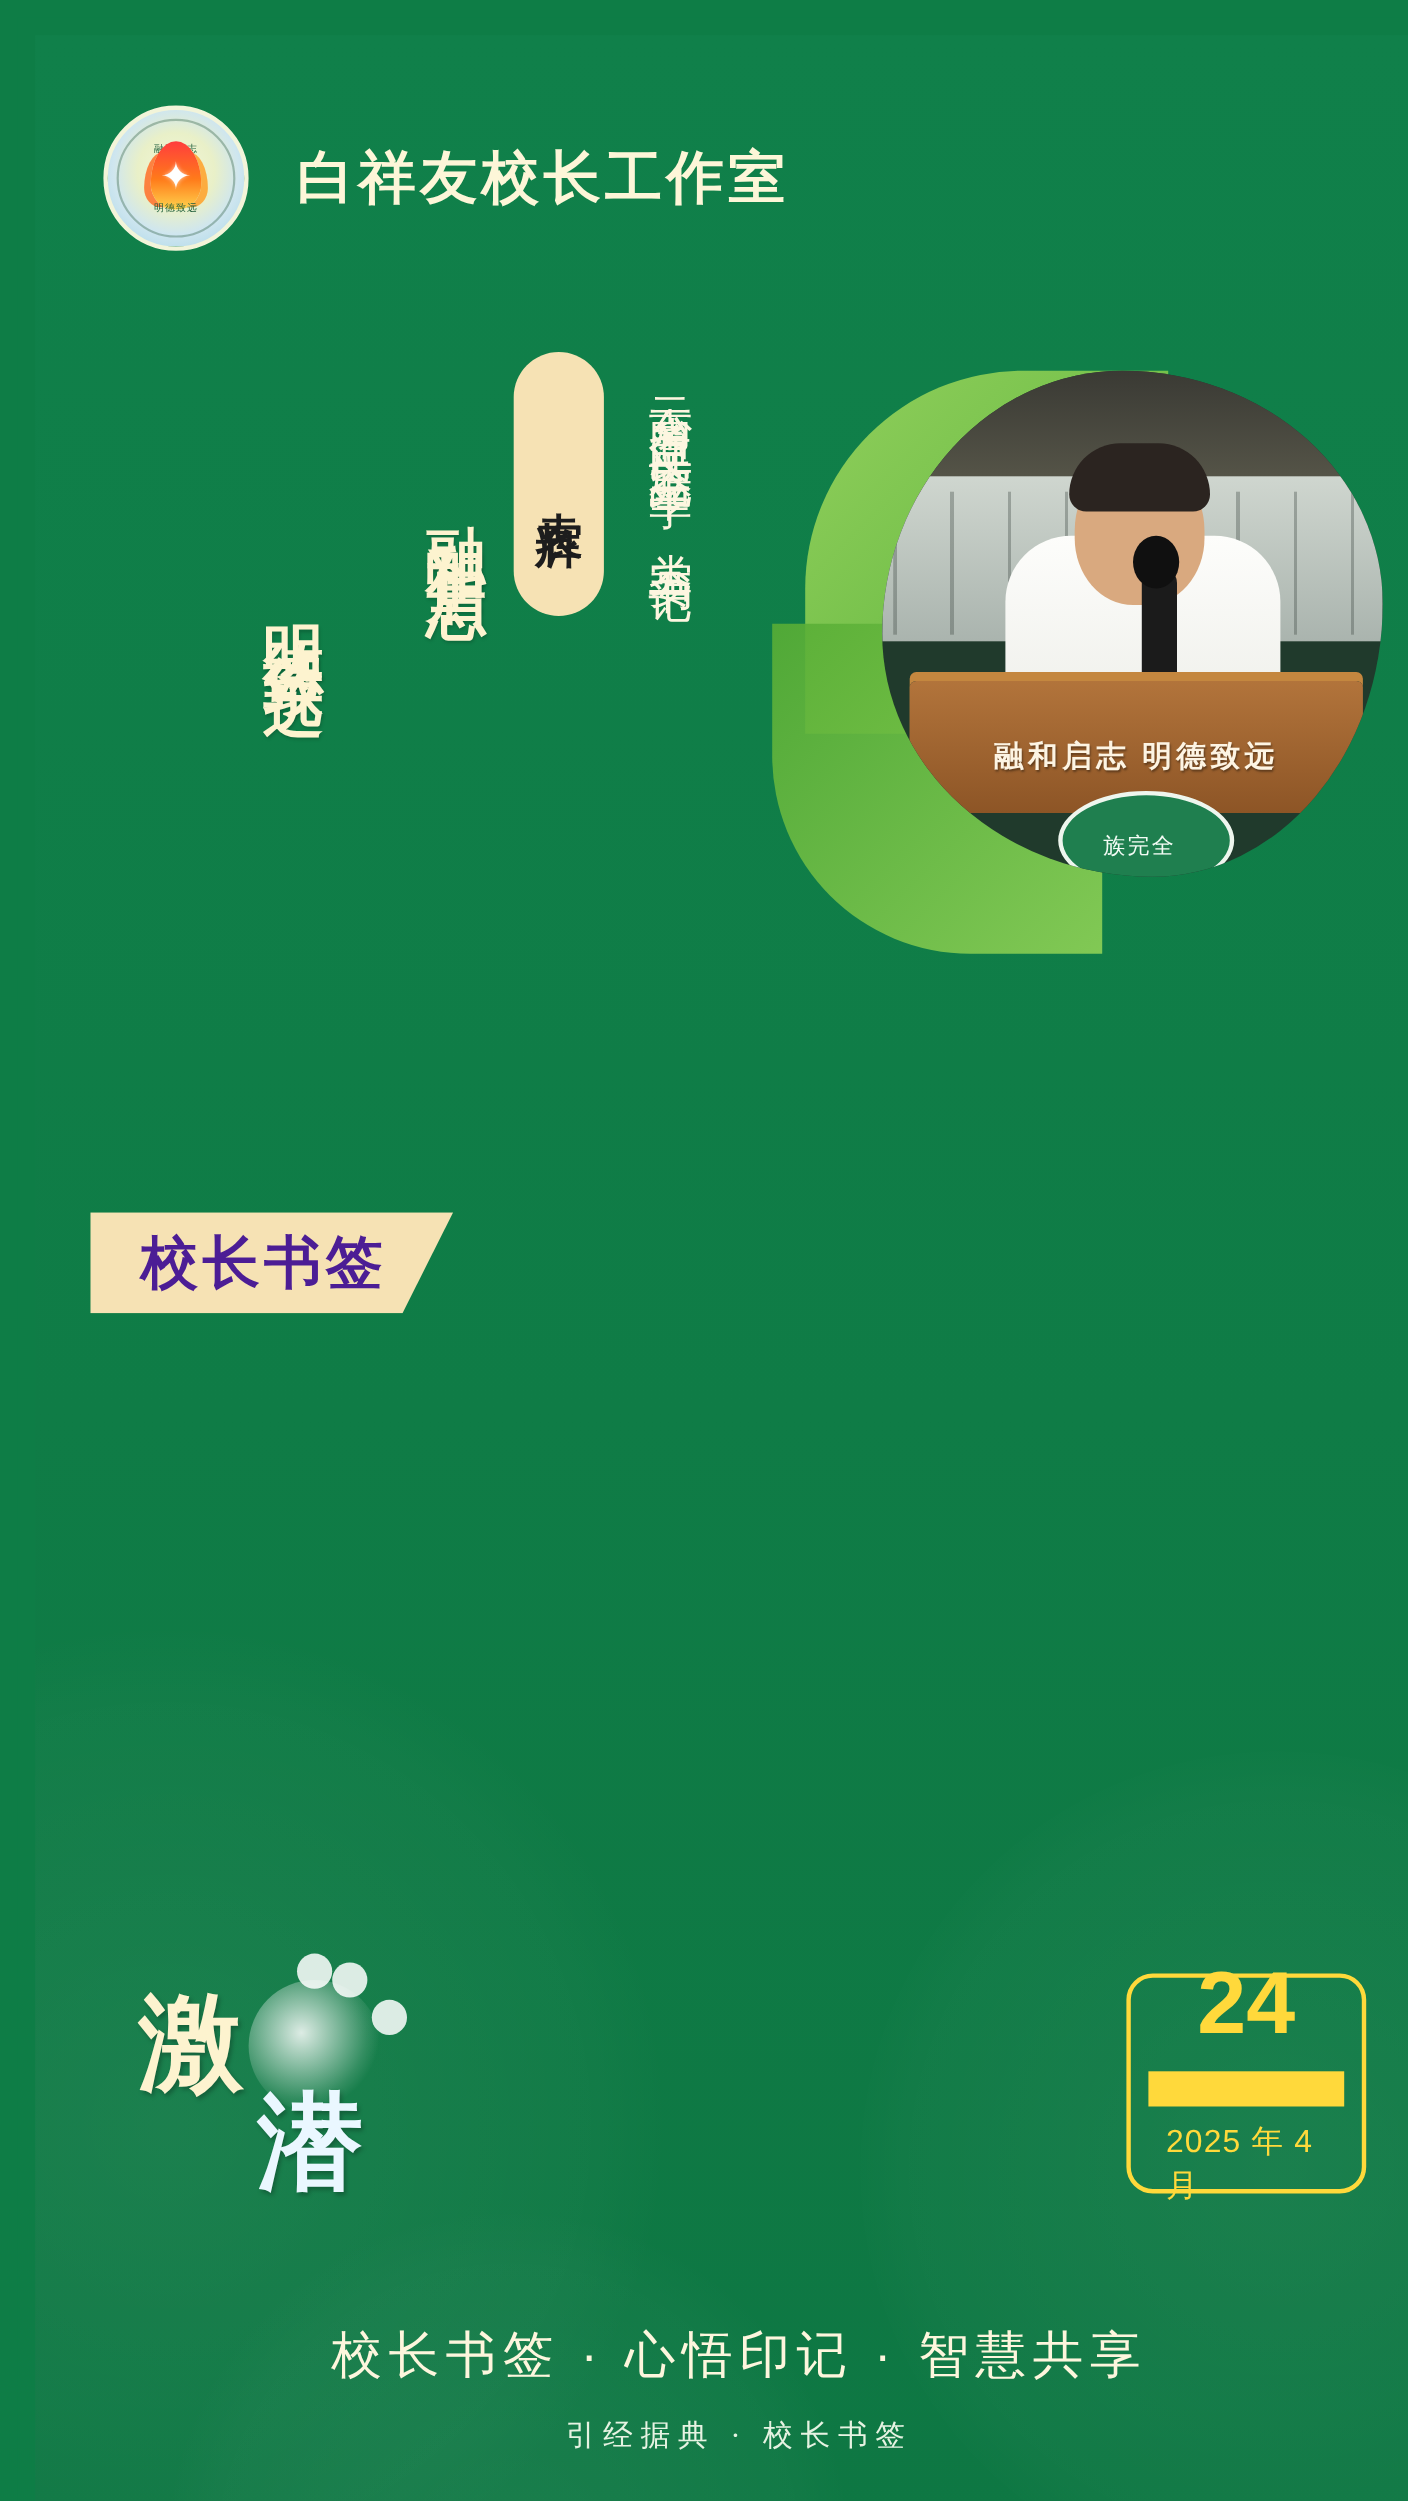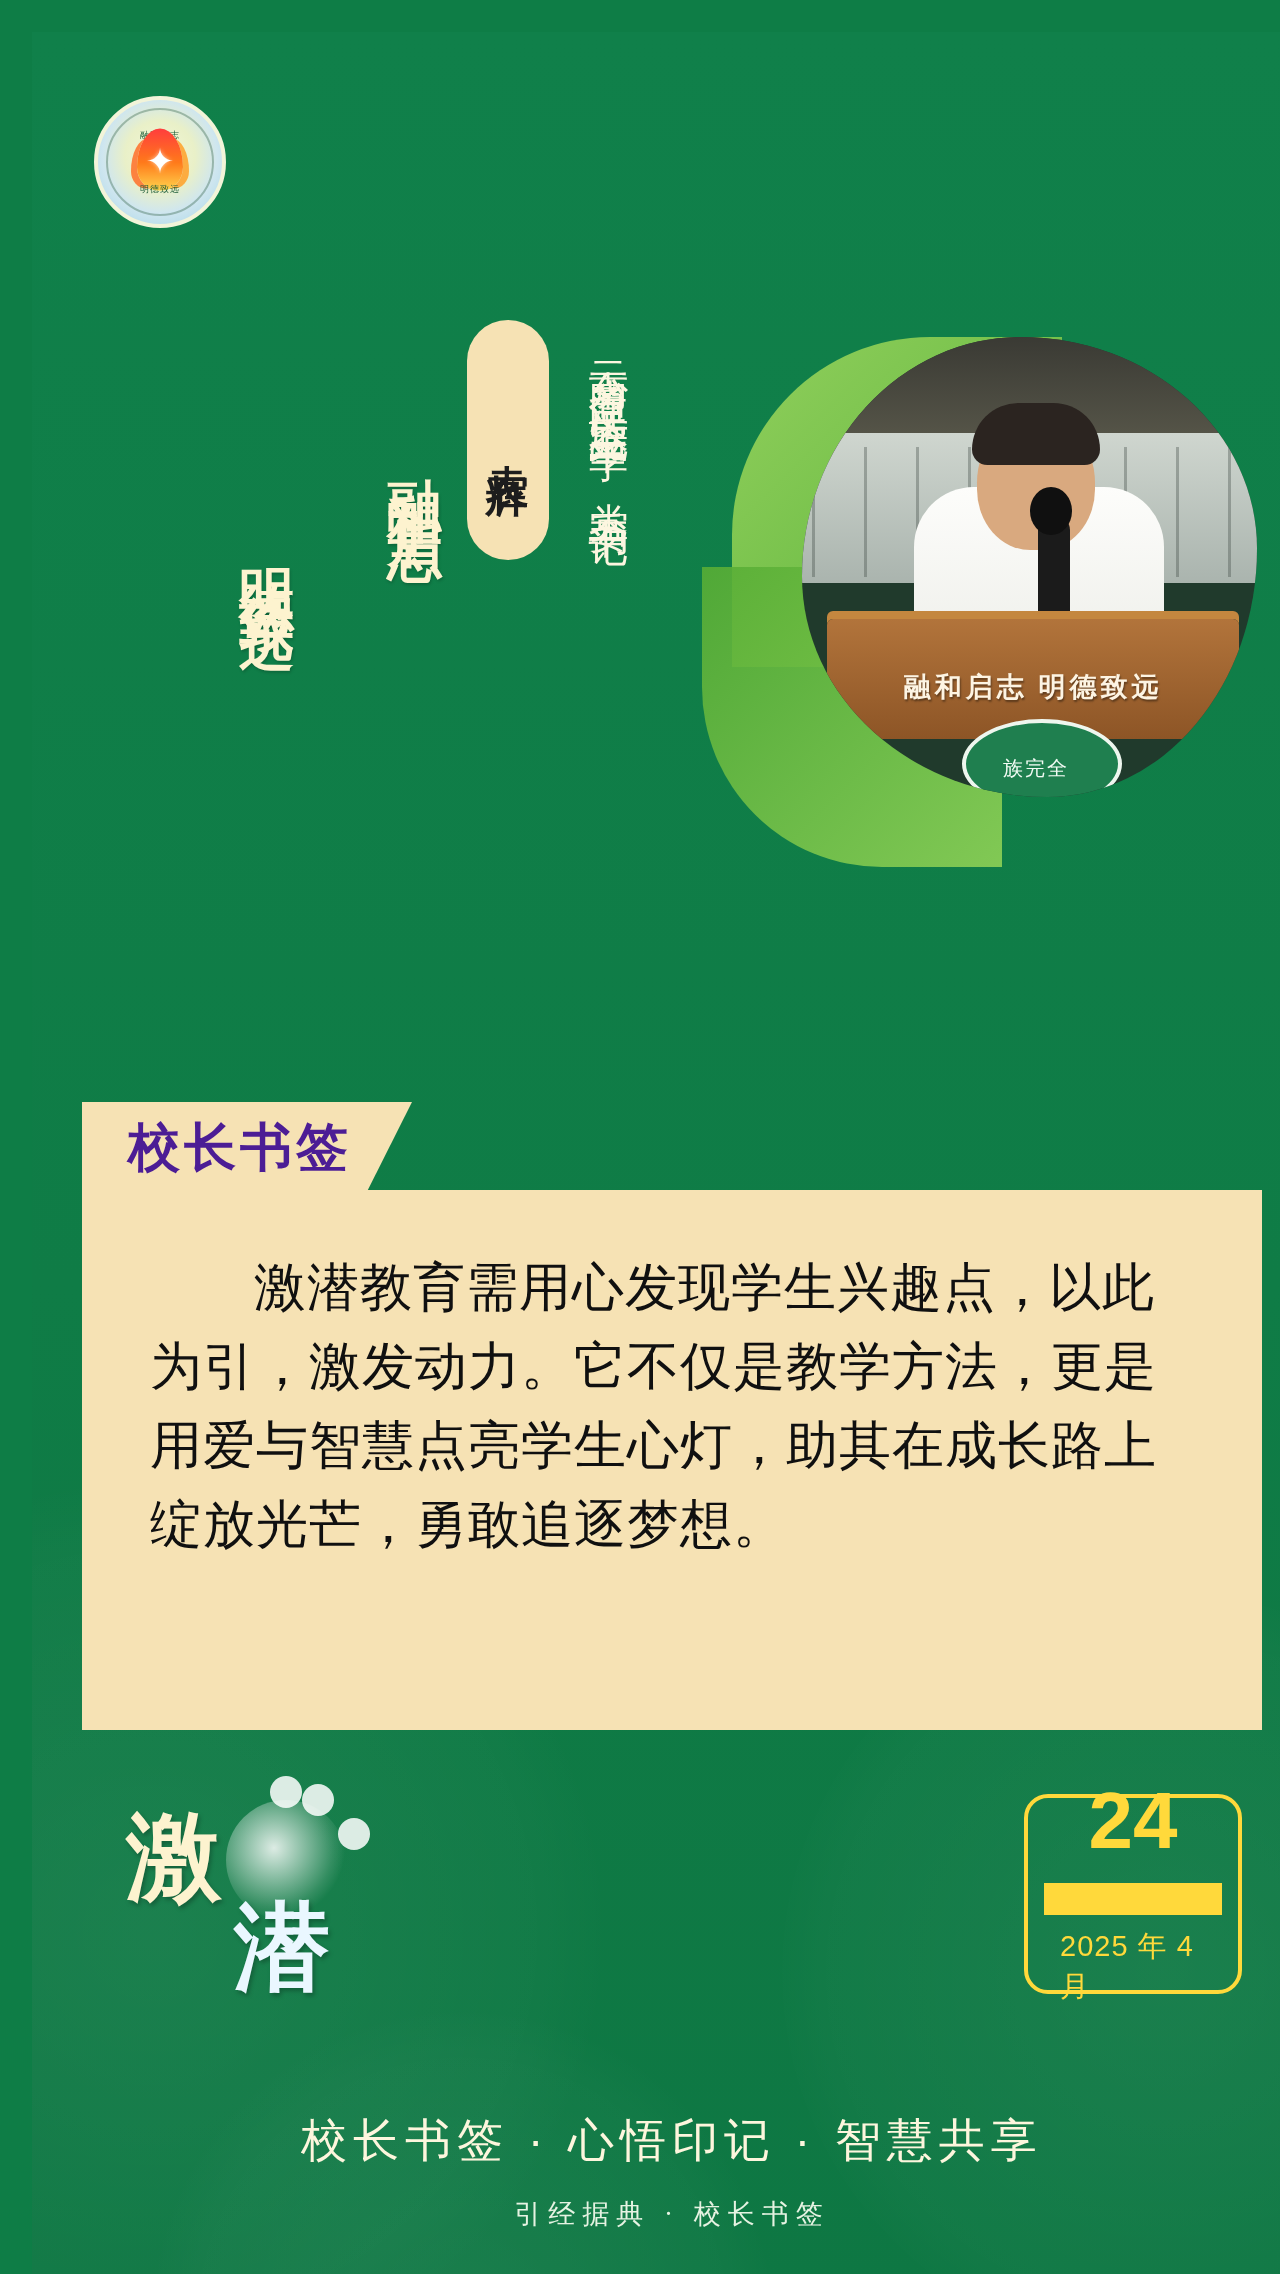--- a/index.html
+++ b/index.html
@@ -402,20 +402,21 @@
   <div class="blob blob-3"></div>
 
   <div class="header">
     <div class="logo">
       <div class="ring"></div>
       <div class="arc-top">融和启志</div>
       <div class="flame"></div>
       <div class="star">✦</div>
       <div class="arc-bottom">明德致远</div>
     </div>
+    <div class="header-title">白祥友校长工作室</div>
   </div>
 
   <div class="motto">
     <div class="motto-col first">融和启志</div>
     <div class="motto-col second">明德致远</div>
   </div>
 
   <div class="name-badge">
     <span>袁辉</span>
   </div>
@@ -439,23 +440,20 @@
       </div>
       <div class="seal">
         <span>族完全</span>
       </div>
     </div>
   </div>
 
   <div class="tab">
     <span>校长书签</span>
   </div>
-  <div class="card">
-    <p>激潜教育需用心发现学生兴趣点，以此为引，激发动力。它不仅是教学方法，更是用爱与智慧点亮学生心灯，助其在成长路上绽放光芒，勇敢追逐梦想。</p>
-  </div>
 
   <div class="brand">
     <div class="splash"></div>
     <div class="drop" style="left:196px; top:12px;"></div>
     <div class="drop" style="left:232px; top:46px; width:9px; height:9px;"></div>
     <div class="drop" style="left:164px; top:4px; width:8px; height:8px;"></div>
     <div class="ji">激</div>
     <div class="qian">潜</div>
   </div>
 

